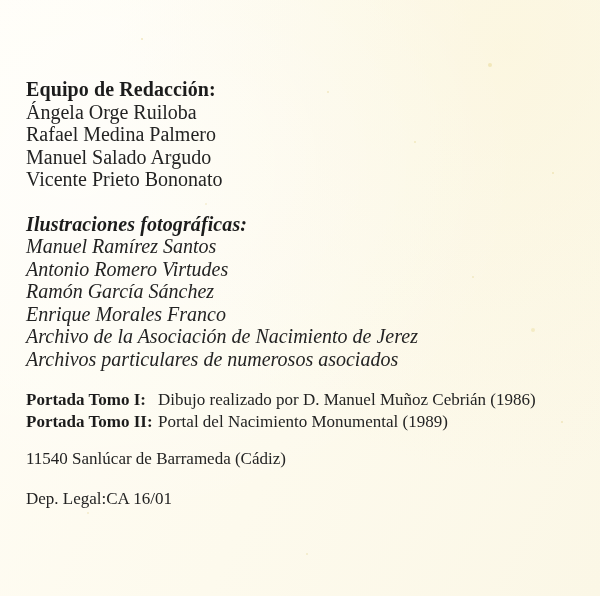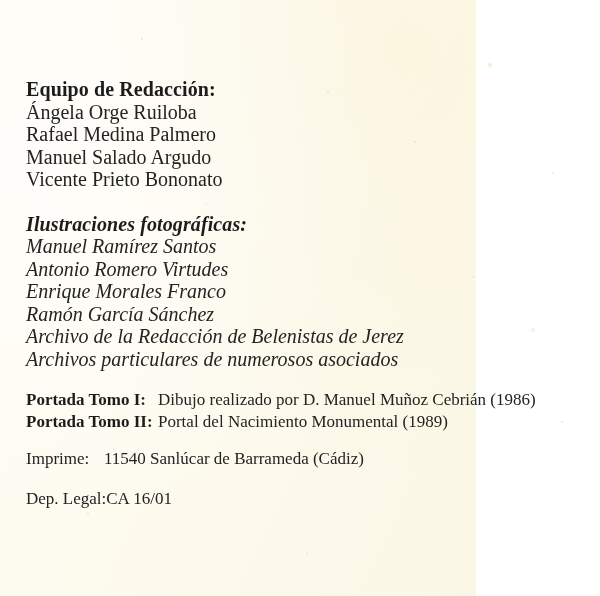--- a/index.html
+++ b/index.html
@@ -1,19 +1,19 @@
 <!DOCTYPE html>
 <html><head>
 <meta charset="utf-8">
 <style>
   html,body{margin:0;padding:0;}
   body{width:600px;height:596px;overflow:hidden;}
   .paper{
     position:relative;
-    width:476px;height:596px;
+    width:600px;height:596px;
     background:
       radial-gradient(ellipse at 12% 28%, rgba(255,255,255,0.55), rgba(255,255,255,0) 60%),
       radial-gradient(ellipse at 85% 8%, rgba(250,242,210,0.45), rgba(250,242,210,0) 55%),
       linear-gradient(115deg, #fffdf6 0%, #fdfaed 55%, #fbf7e6 100%);
     font-family:"Liberation Serif","DejaVu Serif",serif;
     color:#232323;
   }
   
   .speck{
     position:absolute;top:0;left:0;width:2px;height:2px;border-radius:50%;
@@ -63,39 +63,38 @@
       <div class="line">Ángela Orge Ruiloba</div>
       <div class="line">Rafael Medina Palmero</div>
       <div class="line">Manuel Salado Argudo</div>
       <div class="line">Vicente Prieto Bononato</div>
     </div>
 
     <div class="section sec-ilustraciones">
       <div class="sec-heading line">Ilustraciones fotográficas:</div>
       <div class="line">Manuel Ramírez Santos</div>
       <div class="line">Antonio Romero Virtudes</div>
+      <div class="line">Ramón García Sánchez</div>
       <div class="line">Enrique Morales Franco</div>
-      <div class="line">Ramón García Sánchez</div>
-      <div class="line">Archivo de la Redacción de Belenistas de Jerez</div>
+      <div class="line">Archivo de la Asociación de Nacimiento de Jerez</div>
       <div class="line">Archivos particulares de numerosos asociados</div>
     </div>
 
     <div class="portada">
       <div class="p-row">
         <span class="p-label">Portada Tomo I:</span>
         <span class="p-text">Dibujo realizado por D. Manuel Muñoz Cebrián (1986)</span>
       </div>
       <div class="p-row">
         <span class="p-label">Portada Tomo II:</span>
         <span class="p-text">Portal del Nacimiento Monumental (1989)</span>
       </div>
     </div>
 
     <div class="imprime">
-      <span class="col-label">Imprime:</span>
       <span class="col-value">
         <div class="line">11540 Sanlúcar de Barrameda (Cádiz)</div>
       </span>
     </div>
 
     <div class="deplegal">
       <span class="col-label">Dep. Legal:</span>
       <span>CA 16/01</span>
     </div>
 

